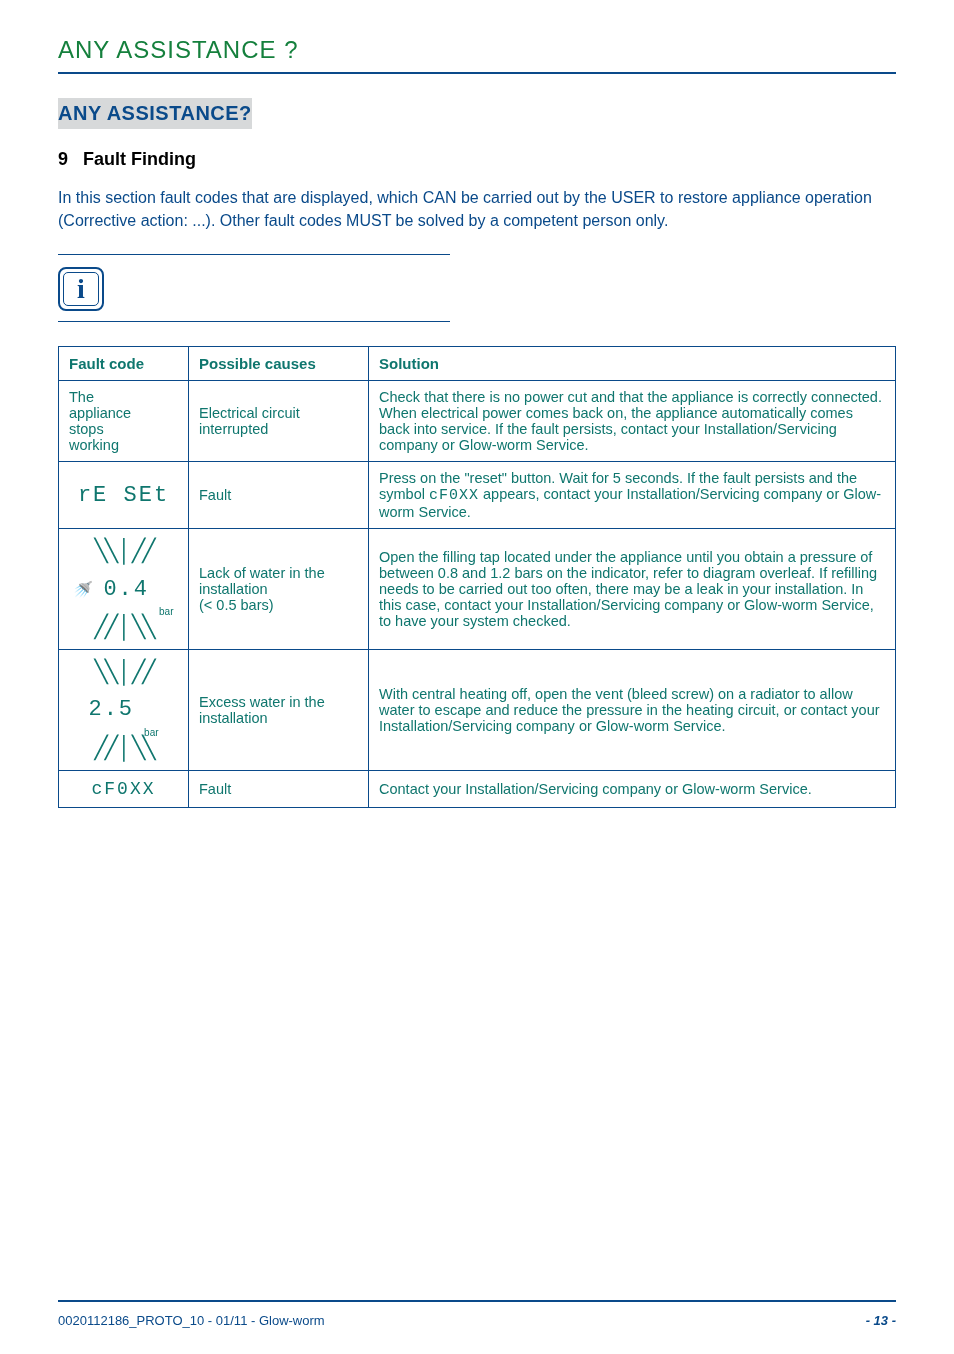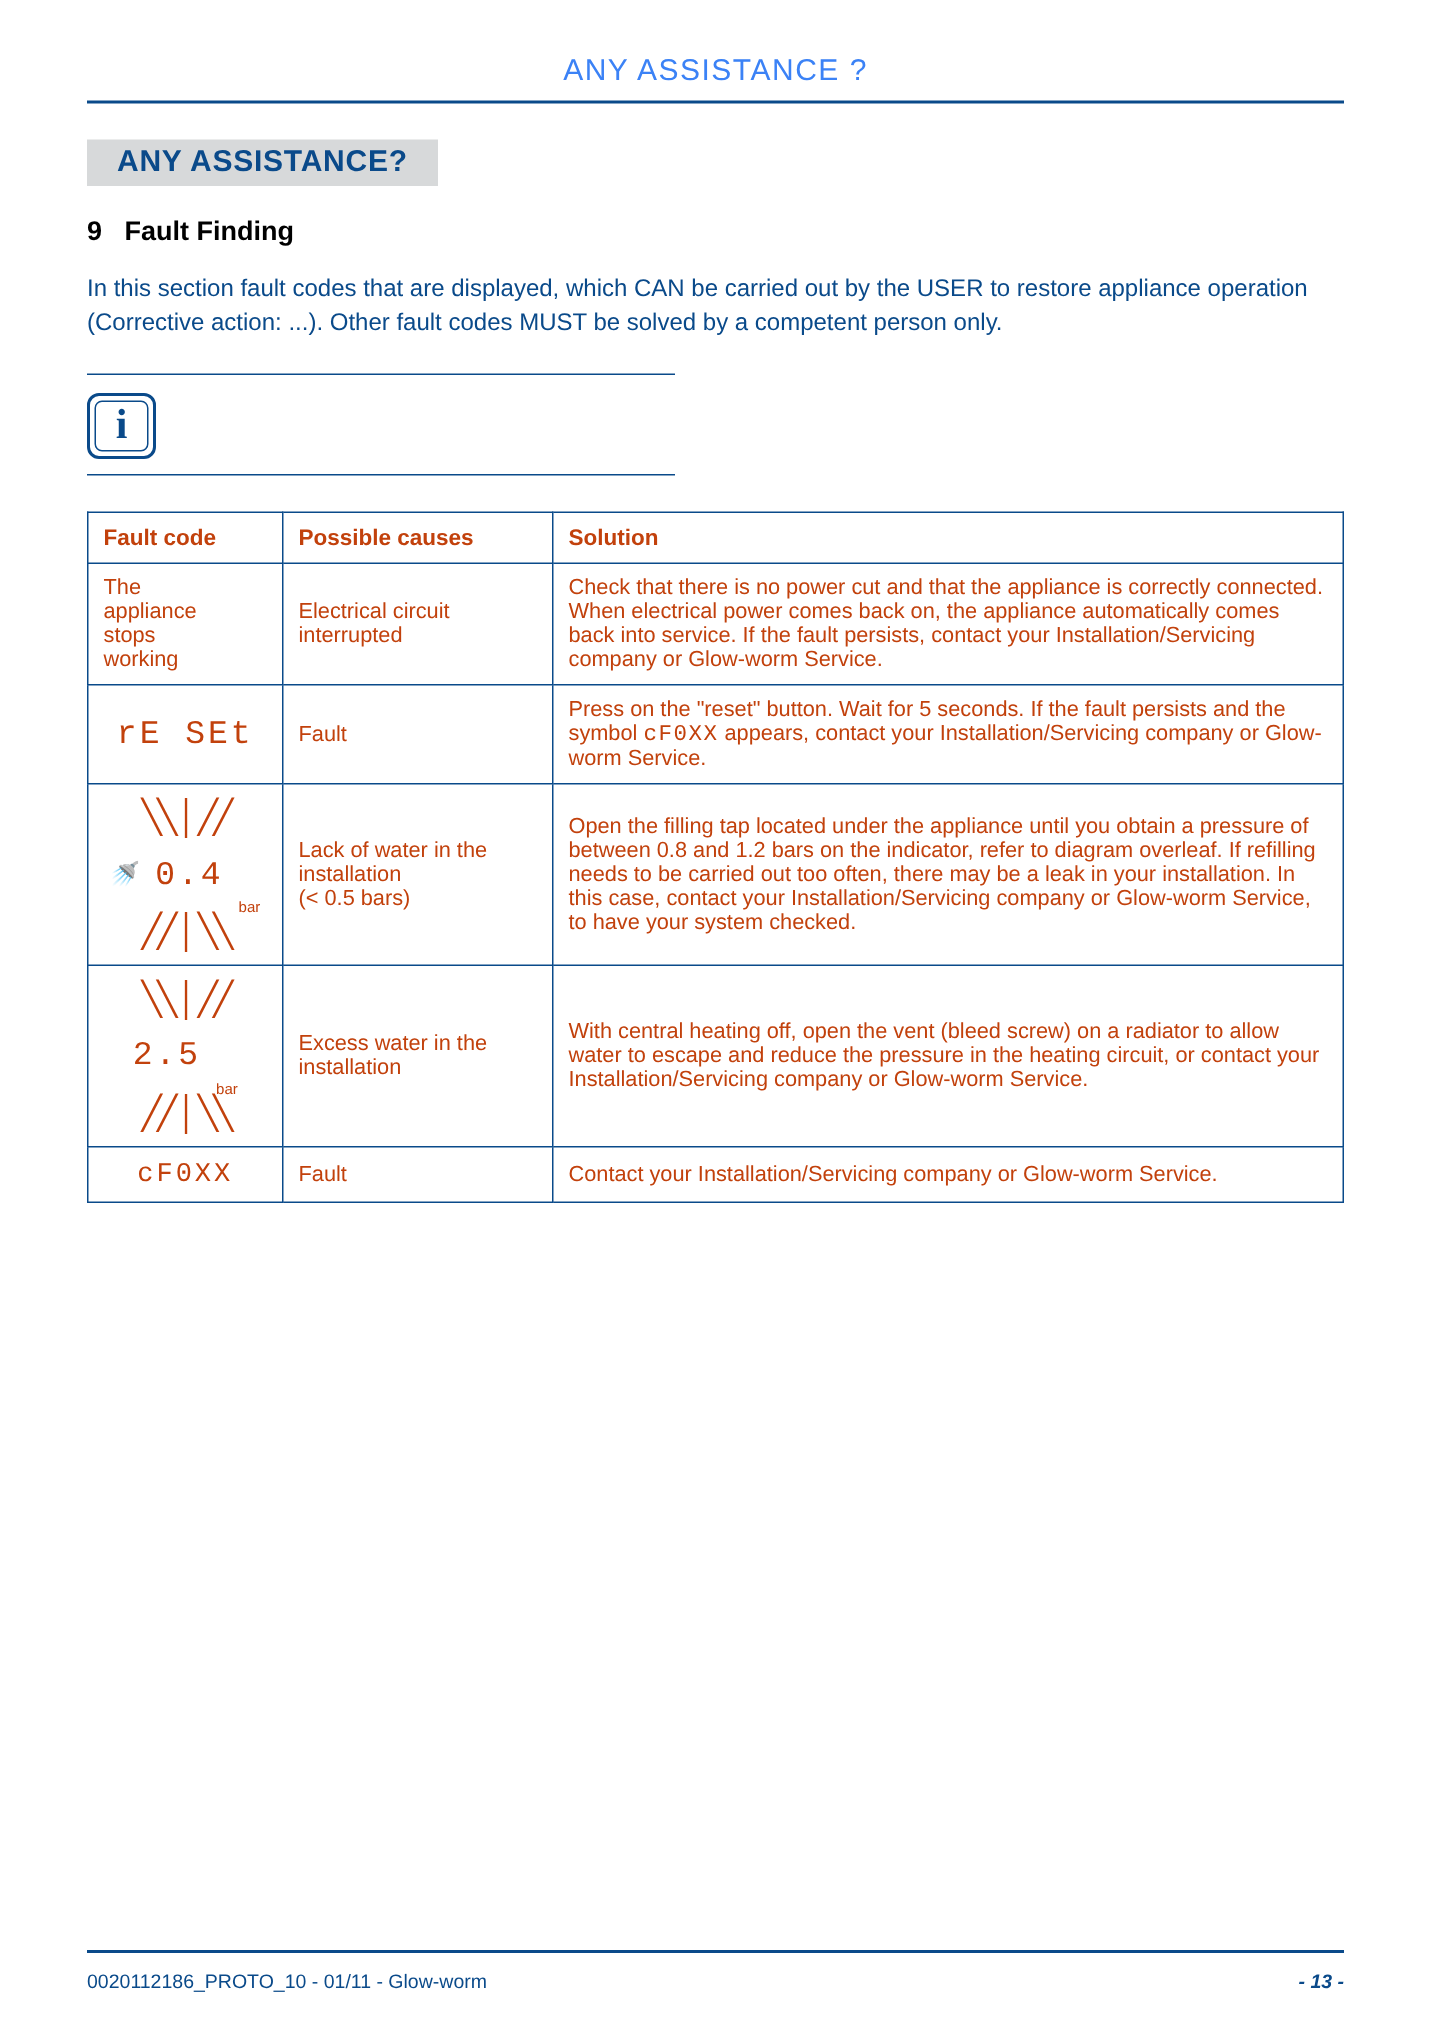--- a/index.html
+++ b/index.html
@@ -8,40 +8,40 @@
       width: 954px;
       height: 1354px;
       background: #ffffff;
       font-family: "Segoe UI", Arial, sans-serif;
       color: #0a4a8a;
       position: relative;
       padding: 36px 58px 0 58px;
     }
 
     .top-title {
-      font-size: 20px;
+      font-size: 24px;
       font-weight: 400;
-      color: #3b82f6;
-      text-align: center;
+      color: #15803d;
+      text-align: left;
       letter-spacing: 1px;
       margin-bottom: 8px;
     }
 
     .divider {
       border: none;
       border-top: 2px solid #0a4a8a;
       margin: 0 0 24px 0;
     }
 
     .section-heading {
       font-size: 20px;
       font-weight: 700;
       color: #0a4a8a;
       background: #d7d9da;
-      padding: 4px 20px;
+      padding: 4px 0;
       display: inline-block;
       margin-bottom: 20px;
       letter-spacing: 0.5px;
     }
 
     .subheading {
       font-size: 18px;
       font-weight: 700;
       color: #000;
       margin-bottom: 16px;
@@ -110,21 +110,21 @@
       font-style: italic;
       font-size: 16px;
       line-height: 1.45;
       color: #0a4a8a;
     }
 
     table.faults {
       width: 100%;
       border-collapse: collapse;
       font-size: 14.5px;
-      color: #c2410c;
+      color: #0f766e;
       border-radius: 26px;
     }
     table.faults th, table.faults td {
       border: 1.5px solid #0a4a8a;
       padding: 8px 10px;
       text-align: left;
       vertical-align: middle;
     }
     table.faults th {
       font-weight: 700;

